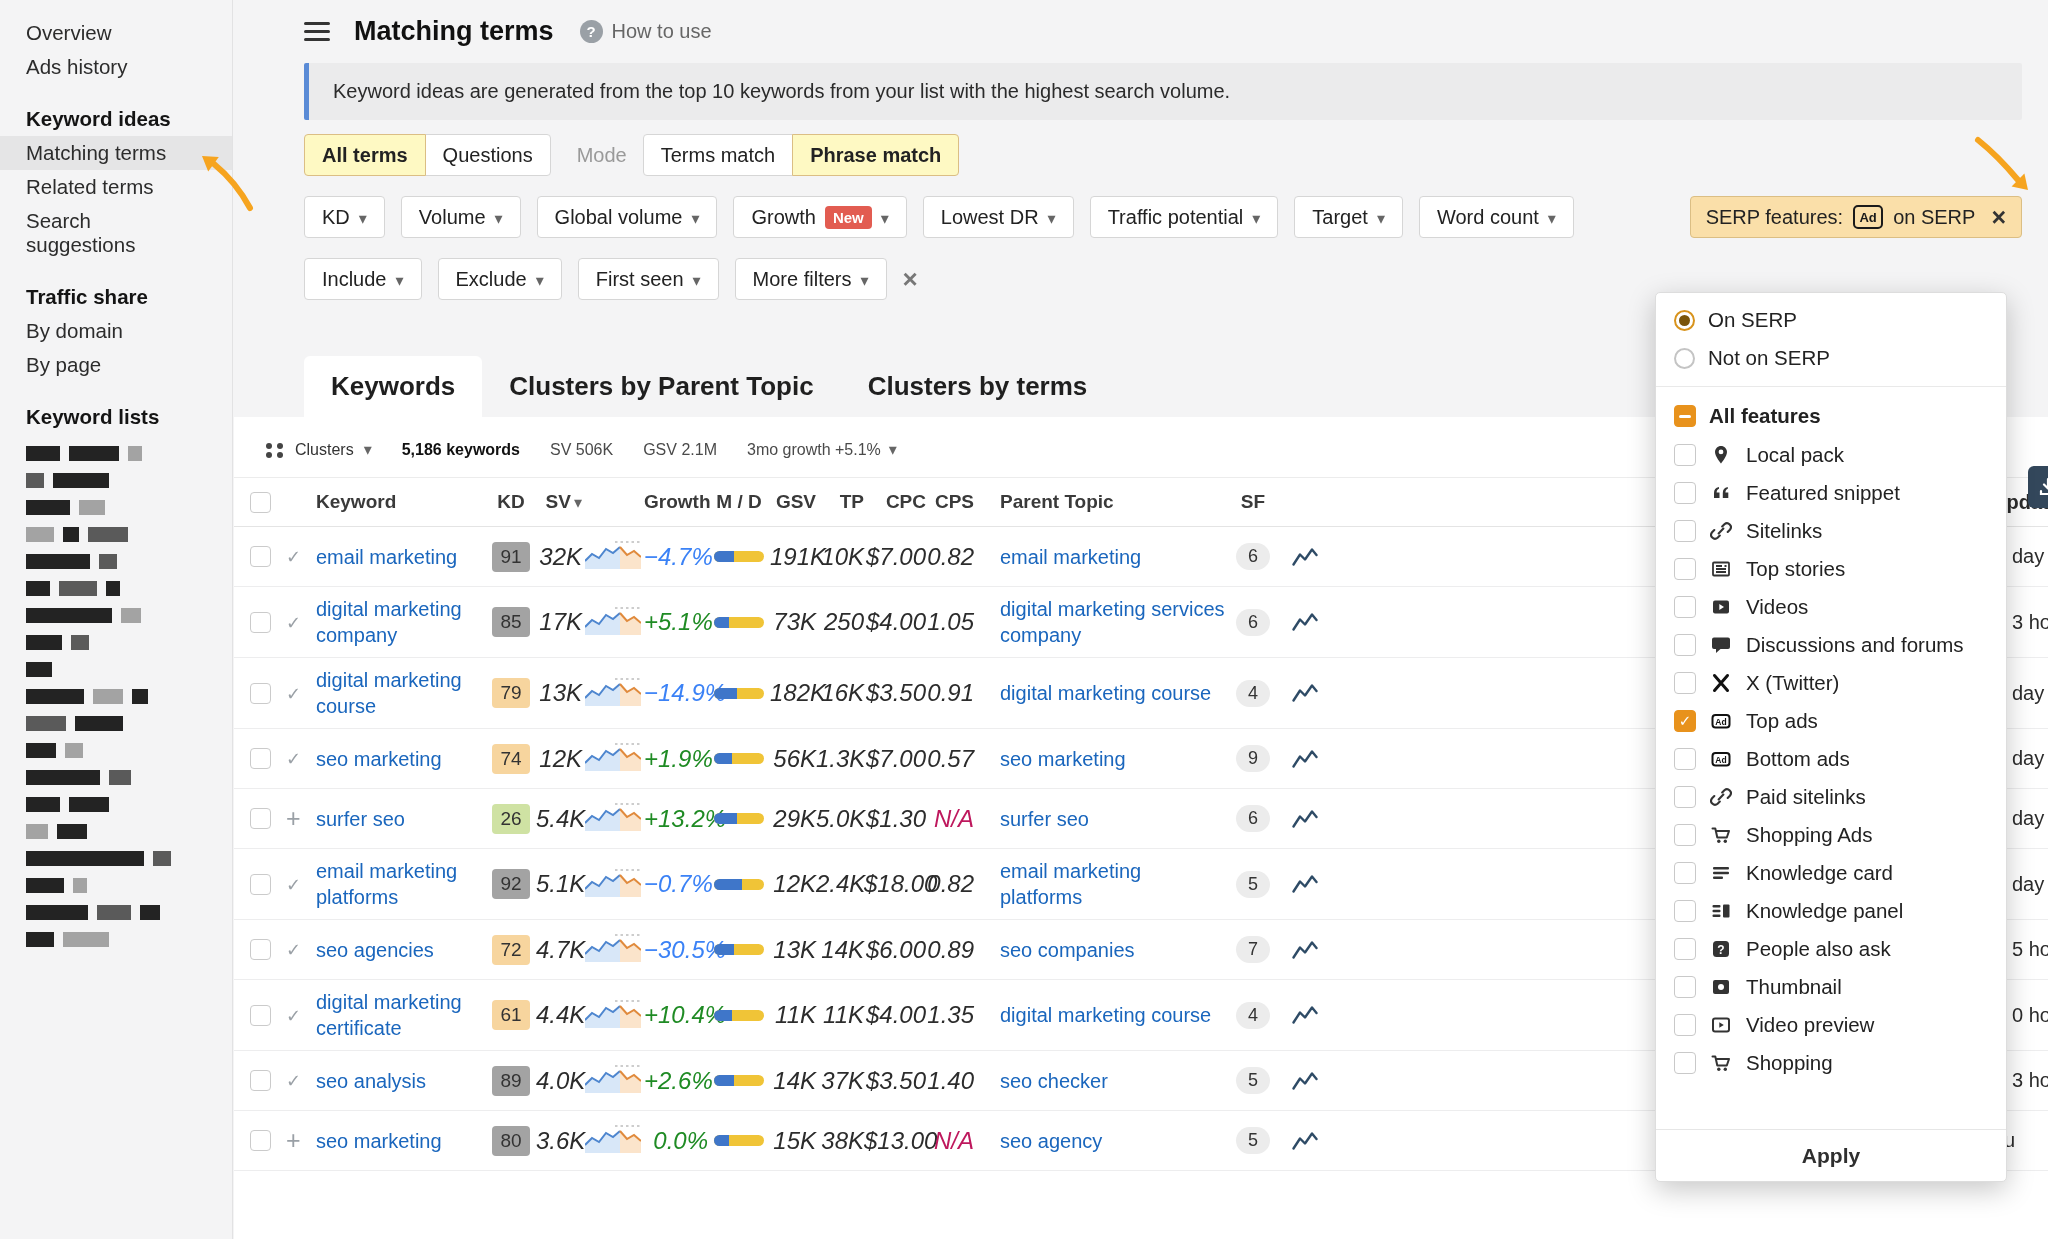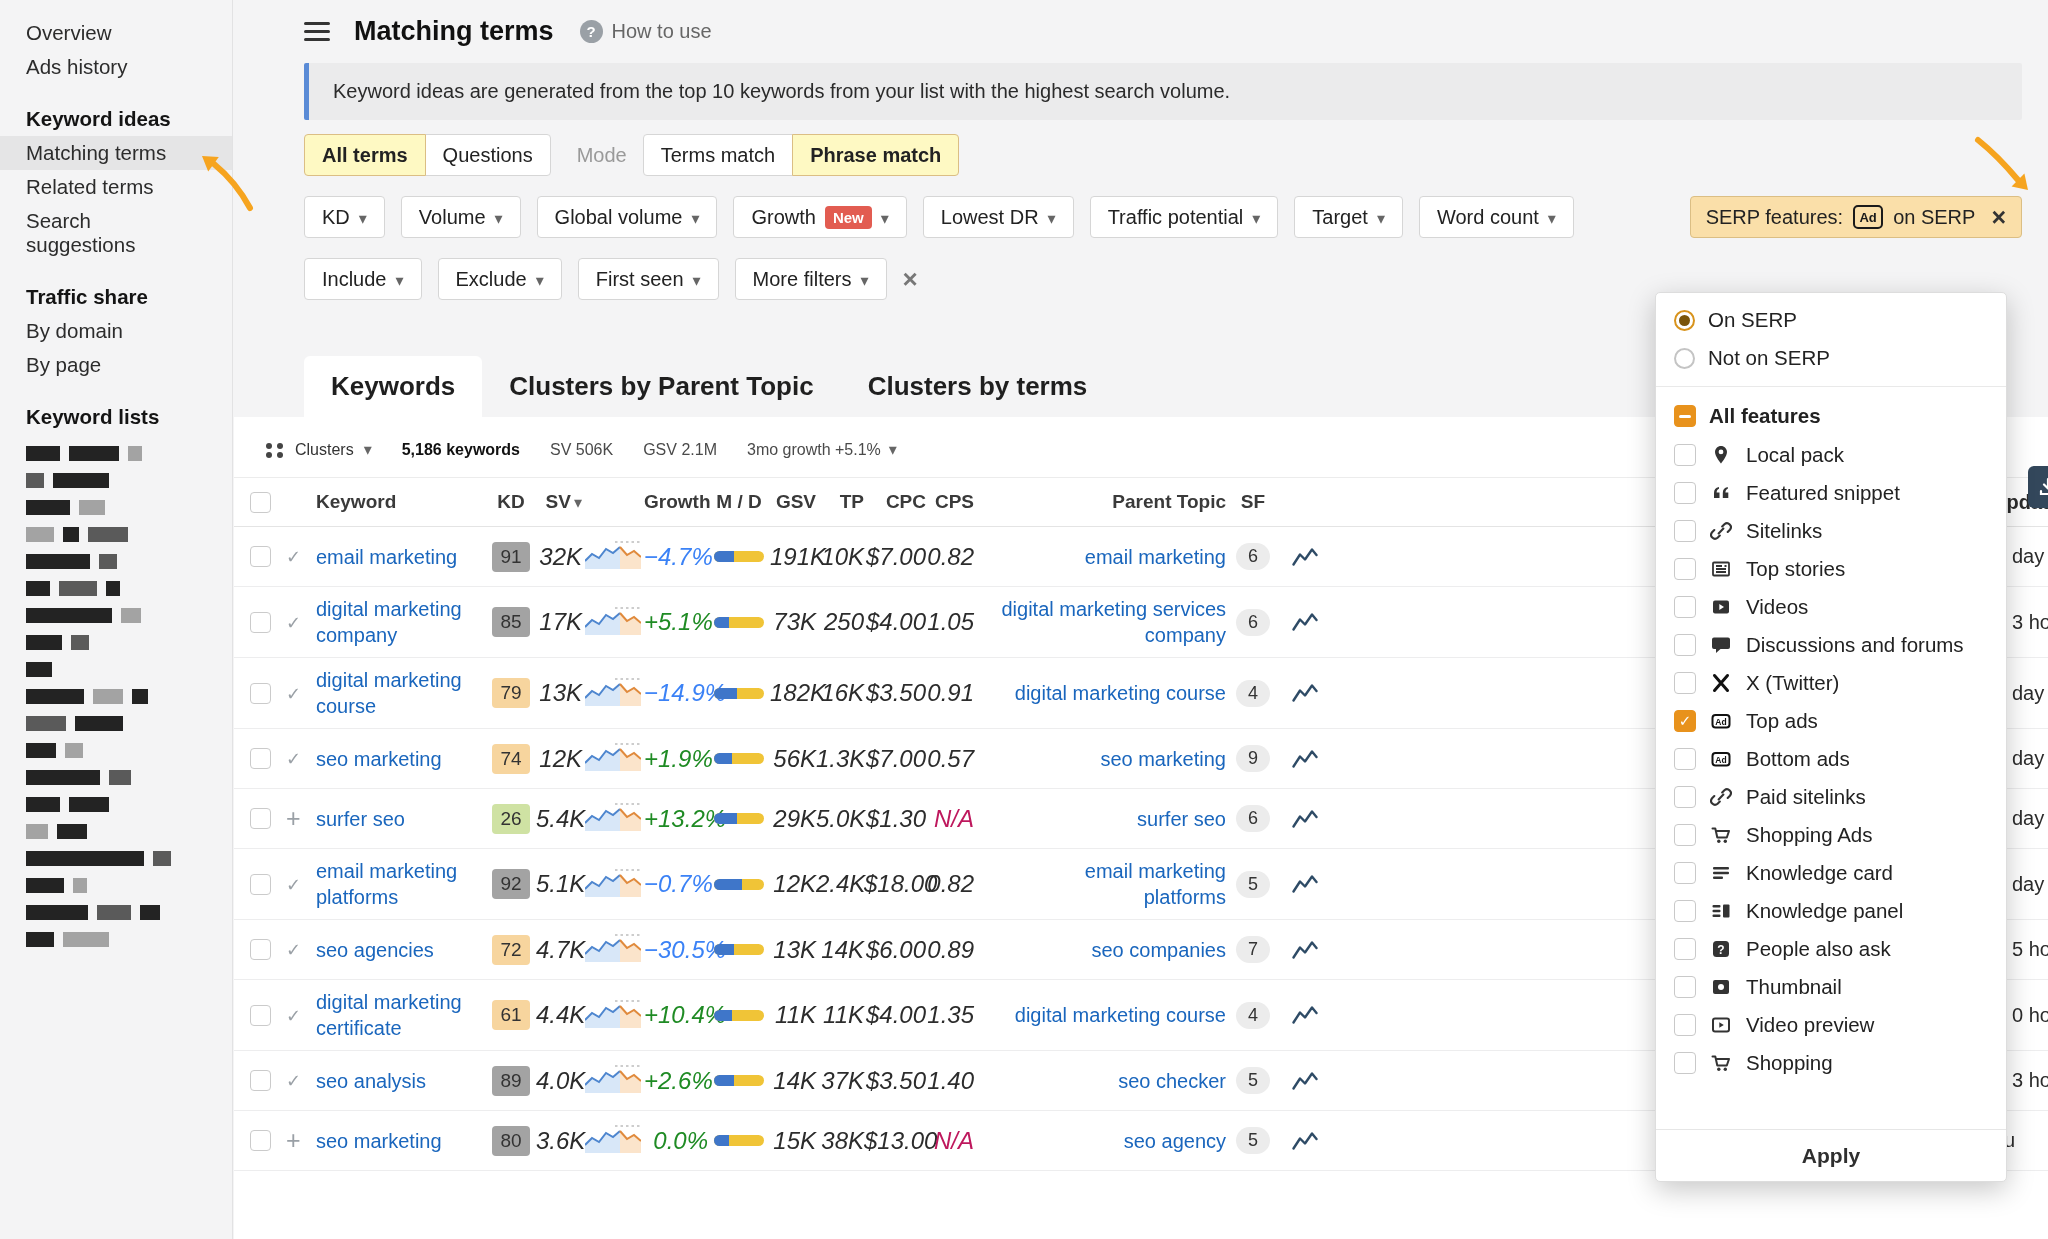--- a/index.html
+++ b/index.html
@@ -67,21 +67,21 @@
   .c-kd { width:50px; display:flex; justify-content:center; }
   .c-sv { width:46px; text-align:right; }
   .c-sv.sort { display:flex; justify-content:flex-end; align-items:center; gap:3px; }
   .c-spark { width:62px; display:flex; justify-content:center; align-items:center; }
   .c-growth { width:64px; text-align:right; }
   .c-md { width:62px; display:flex; justify-content:center; }
   .c-gsv { width:46px; text-align:right; }
   .c-tp { width:48px; text-align:right; }
   .c-cpc { width:62px; text-align:right; }
   .c-cps { width:48px; text-align:right; }
-  .c-parent { width:252px; padding-left:26px;text-align:right; }
+  .c-parent { width:252px; padding-left:26px; }
   .c-sf { width:54px; display:flex; justify-content:center; }
   .c-chart { width:50px; display:flex; justify-content:center; }
   .c-serp { width:110px; margin-left:356px; }
   .c-first { width:128px; font-size:20px; color:#2c2c2c; white-space:nowrap; }
   .c-upd { width:140px; padding-left:30px; font-size:20px; color:#2c2c2c; white-space:nowrap; }
   .c-upd.frag { padding-left:88px; }
   .c-upd.h-upd { padding-left:68px; }
 
   .trow { display:flex; align-items:center; border-bottom:1px solid #ededee; padding:9px 0; min-height:60px; }
   .kwlink { color:#1a66bd; cursor:pointer; line-height:26px; text-decoration:none; display:inline-block; }

